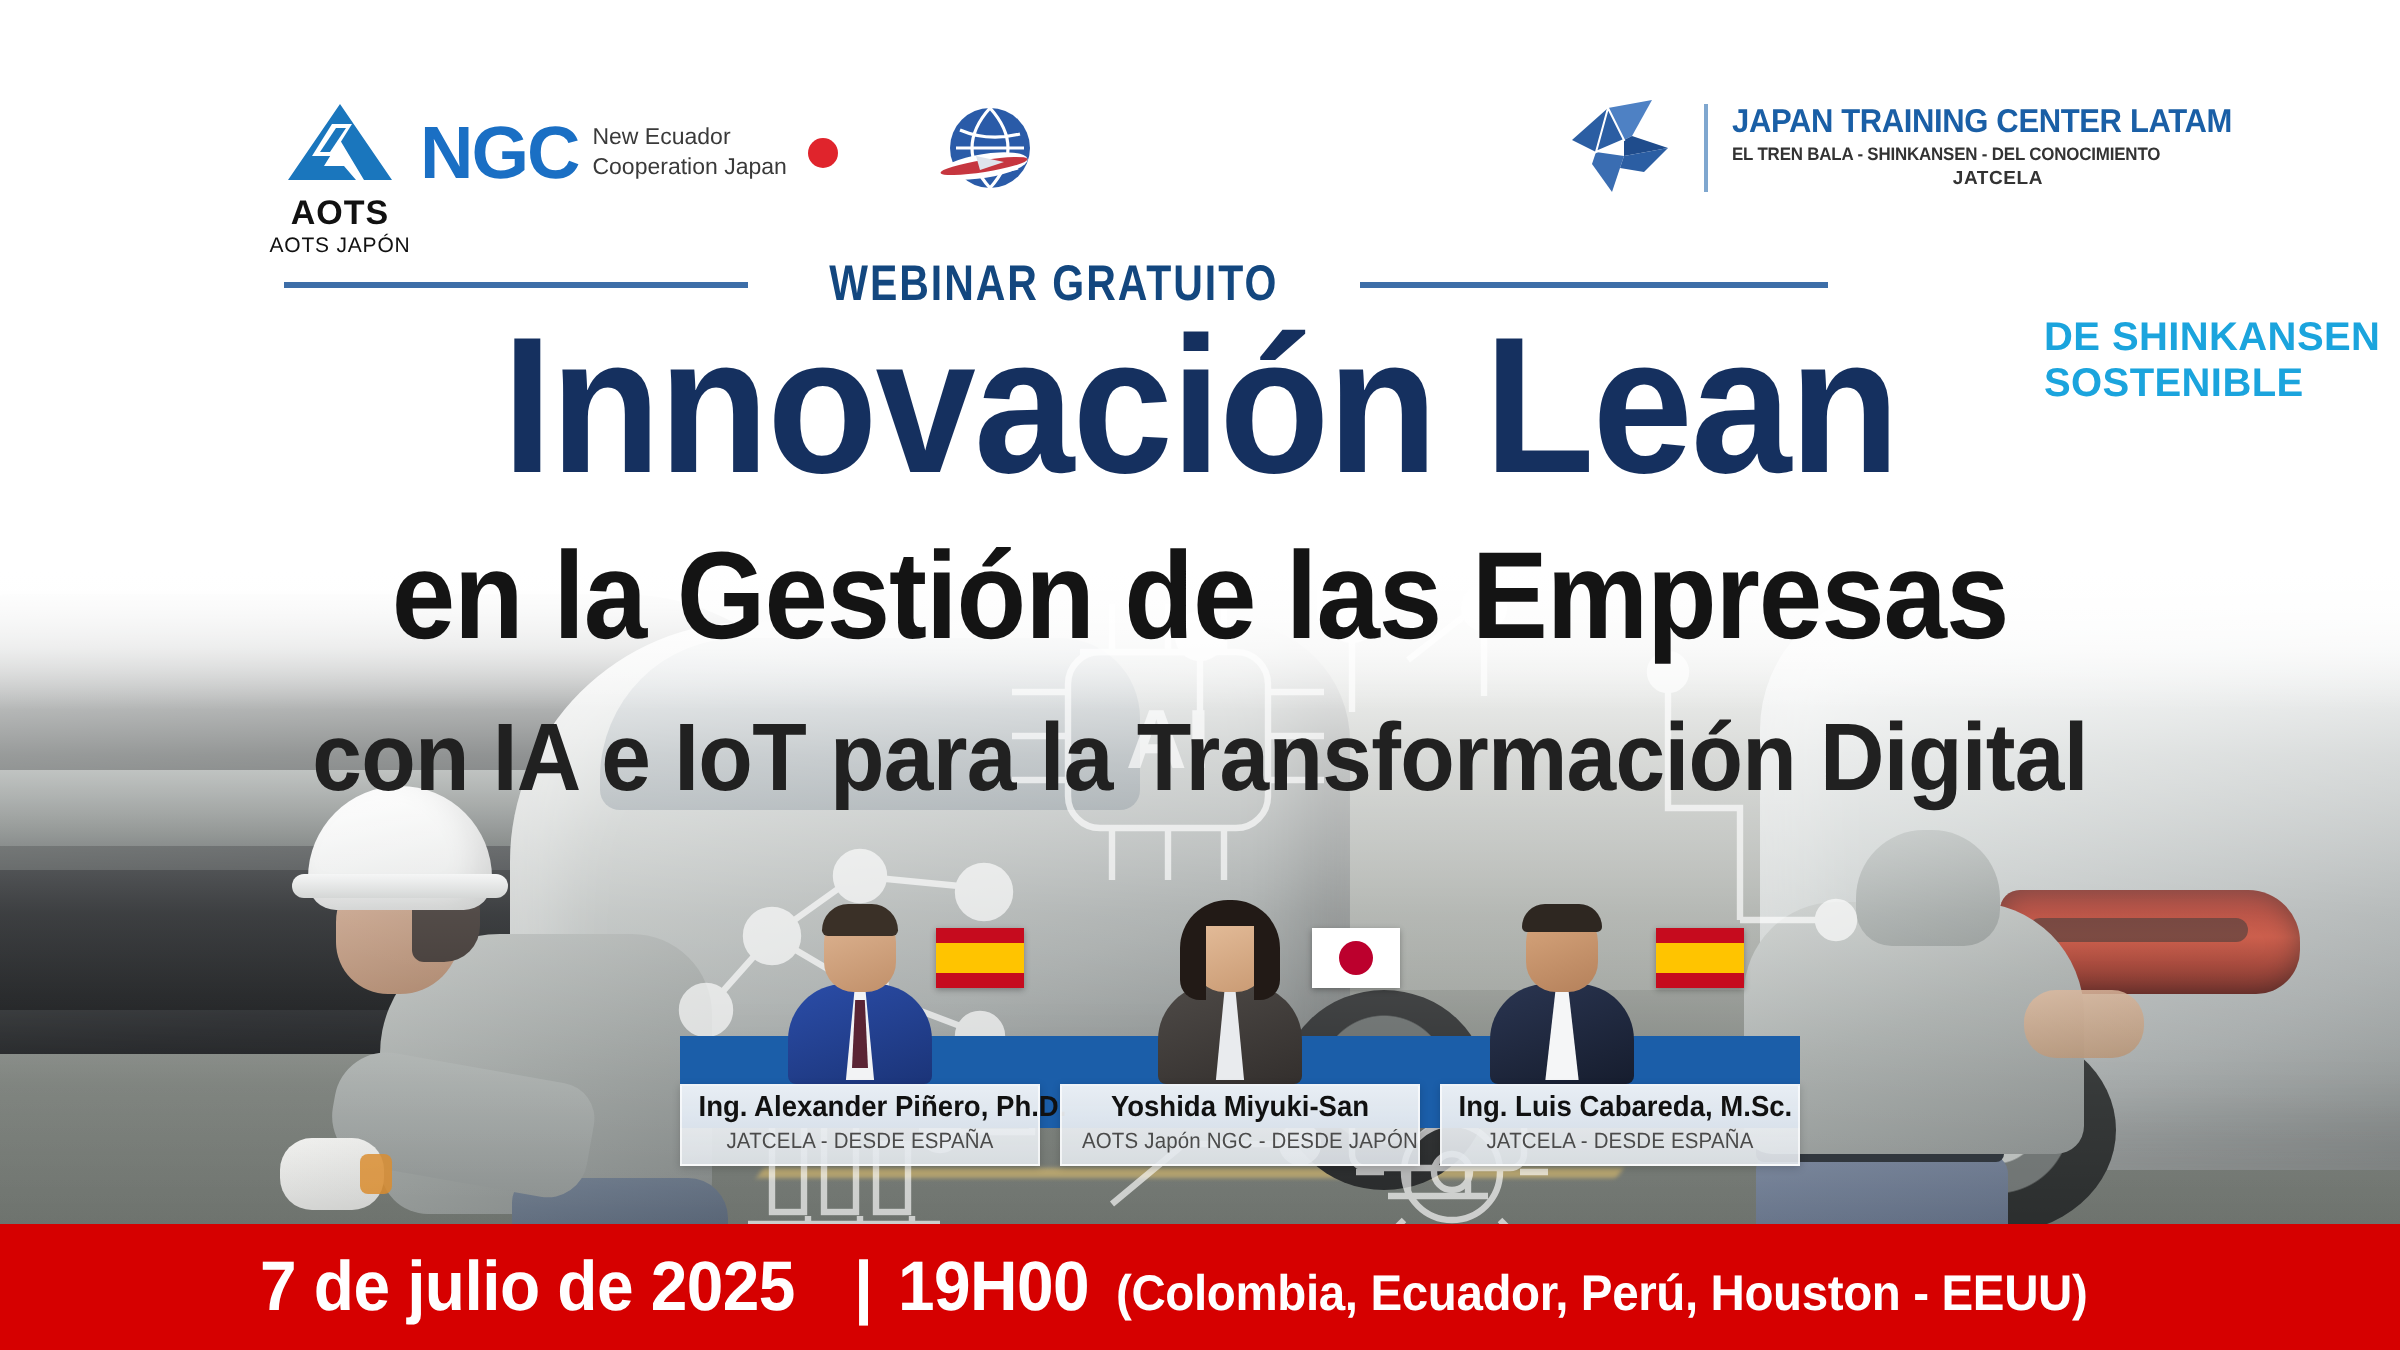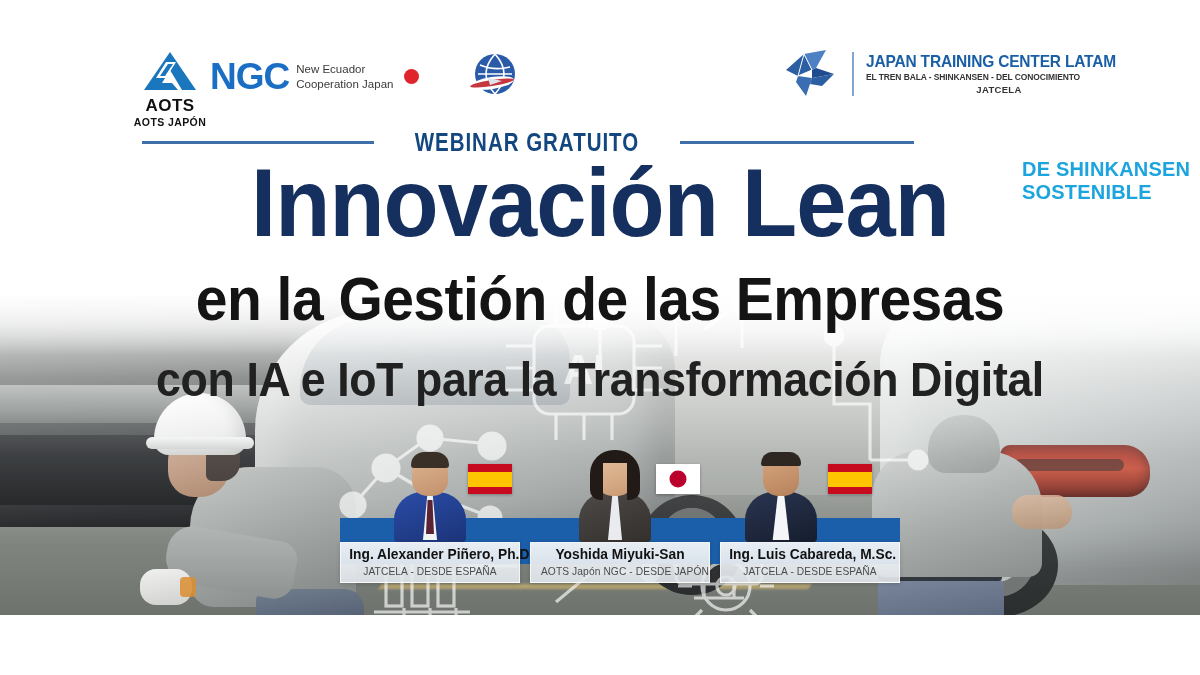--- a/index.html
+++ b/index.html
@@ -131,21 +131,21 @@
   
   .tech-overlay { position:absolute; left:0; top:290px; width:1200px; height:330px; opacity:.72; }
 
   
   .logo-row { position:absolute; left:0; top:22px; width:1200px; height:80px; }
 
   .logo-aots { position:absolute; left:130px; top:28px; width:80px; text-align:center; }
   .aots-mark { width:56px; height:42px; margin:0 auto; }
   .aots-name { font-family:"Liberation Sans", sans-serif; font-weight:bold; font-size:17px;
     letter-spacing:.5px; color:#111; line-height:1.05; margin-top:1px; }
-  .aots-sub { font-family:"Liberation Sans", sans-serif; font-weight:bold; font-size:10.5px;
+  .aots-sub { font-family:"Liberation Sans", sans-serif; font-weight:normal; font-size:10.5px;
     letter-spacing:.4px; color:#111; margin-top:1px; }
 
   .logo-ngc { position:absolute; left:210px; top:36px; display:flex; align-items:center; gap:7px; }
   .ngc-word { font-family:"Liberation Sans", sans-serif; font-weight:bold; font-size:37px;
     color:#1a6fc4; letter-spacing:-1px; line-height:1; }
   .ngc-tag { font-family:"Liberation Sans", sans-serif; font-size:11.5px; color:#3a3a3a;
     line-height:1.28; }
   .ngc-dot { width:15px; height:15px; border-radius:50%; background:#e0242c; margin-left:4px; align-self:center; }
 
   .logo-euro { position:absolute; left:468px; top:28px; display:flex; align-items:center; gap:9px; }
@@ -458,14 +458,22 @@
         <div class="sp-hair" style="left:19px;top:2px;width:40px;height:14px;background:#2e2721"></div>
       </div>
       <div class="flag flag-es" style="left:108px"></div>
       <div class="sp-plate">
         <div class="sp-name">Ing. Luis Cabareda, M.Sc.</div>
         <div class="sp-org">JATCELA - DESDE ESPAÑA</div>
       </div>
     </div>
   </div>
 
+  <div class="red-bar">
+    <div class="rb-inner">
+      <span class="rb-date">7 de julio de 2025</span>
+      <span class="rb-sep">|</span>
+      <span class="rb-time">19H00</span>
+      <span class="rb-zone">(Colombia, Ecuador, Perú, Houston - EEUU)</span>
+    </div>
+  </div>
 
 </div>
 
 </body></html>

